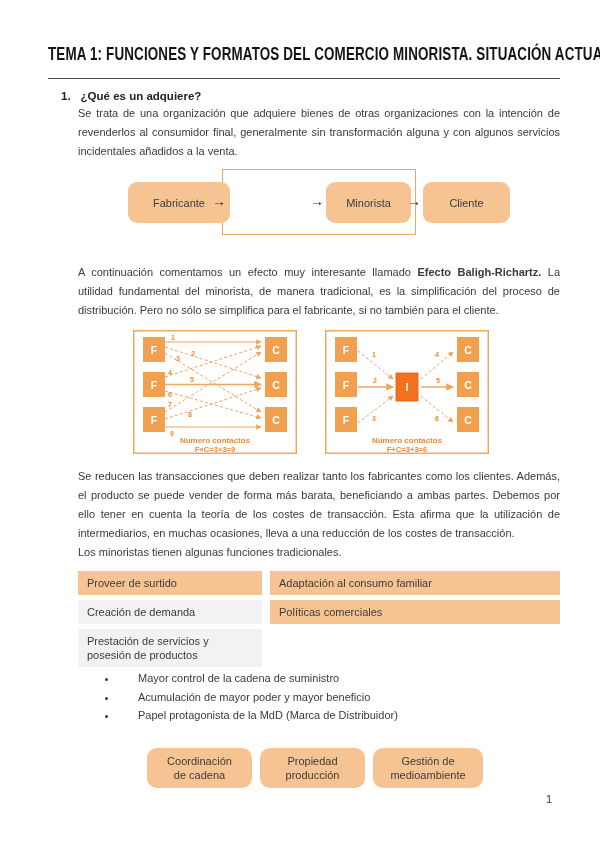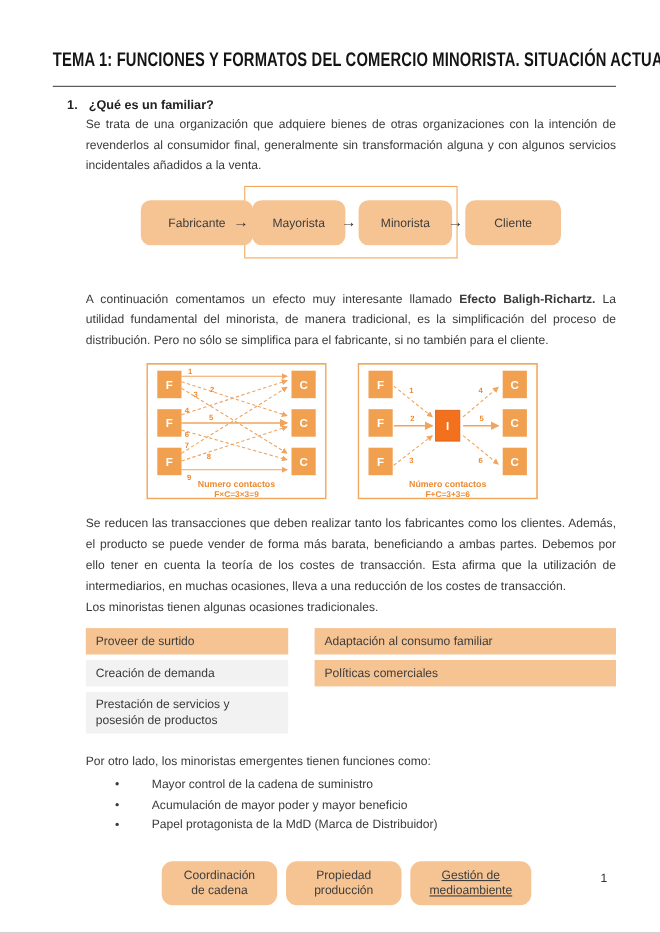--- a/index.html
+++ b/index.html
@@ -63,21 +63,21 @@
   .net-diagram { width:164px; height:124px; display:block; }
   .net-num { font-size:7px; font-weight:bold; fill:#EE8A30; }
   .net-sq-label { font-size:10.5px; font-weight:600; fill:#ffffff; text-anchor:middle; }
   .net-cap1 { font-size:8px; font-weight:bold; fill:#EE8A30; text-anchor:middle; }
   .net-cap2 { font-size:7.6px; font-weight:bold; fill:#EE8A30; text-anchor:middle; }
   .dash { stroke-dasharray:3 2.2; }
 
   
   .func-table {
     display:grid; grid-template-columns:184px auto;
-    gap:5px 24px;
+    gap:5px 8px;
     margin:9px 0 0 30px; width:482px;
     font-size:11px;
   }
   .cell { padding:5px 9px; line-height:14px; }
   .cell-left  { background:#F6C392; color:#3d3d3d; }
   .cell-right { background:#F2F2F2; color:#3a3a3a; }
 
   
   .emergentes-intro { margin-top:16px; }
   ul.bullets {
@@ -87,47 +87,46 @@
   ul.bullets li { margin-bottom:3.5px;padding-left:20px; }
 
   
   .bottom-boxes { display:flex; gap:8px; margin:25px 0 0 99px; }
   .bottom-box {
     background:#F6C392; border-radius:10px;
     padding:6px 21px;
     display:flex; align-items:center; justify-content:center;
     text-align:center; font-size:11px; line-height:14px; color:#3d3d3d;
   }
-  .bb0 { width:105px; } .bb1 { width:105px; } .bb2 { width:110px;text-decoration:underline; }
+  .bb0 { width:105px; } .bb1 { width:105px; } .bb2 { width:110px; }
 
   .page-number {
     position:absolute; right:48px; top:793px;
     font-size:11px; color:#333;
   }
 </style>
 </head>
 <body>
 
 <div class="page">
 
   <div class="doc-title">TEMA 1: FUNCIONES Y FORMATOS DEL COMERCIO MINORISTA. SITUACIÓN ACTUAL</div>
   <hr class="title-rule">
 
   <div class="section-heading">
     <span>1.</span>
-    <span>¿Qué es un familiar?</span>
+    <span>¿Qué es un adquiere?</span>
   </div>
 
   <p class="body-text">Se trata de una organización que adquiere bienes de otras organizaciones con la intención de revenderlos al consumidor final, generalmente sin transformación alguna y con algunos servicios incidentales añadidos a la venta.</p>
 
   <div class="flow-diagram">
     <div class="flow-outline"></div>
     <div class="flow-box fb0">Fabricante</div>
     <span class="flow-arrow fa0">→</span>
-    <div class="flow-box fb1">Mayorista</div>
     <span class="flow-arrow fa1">→</span>
     <div class="flow-box fb2">Minorista</div>
     <span class="flow-arrow fa2">→</span>
     <div class="flow-box fb3">Cliente</div>
   </div>
 
   <p class="body-text" style="margin-top:26px"><span>A continuación comentamos un efecto muy interesante llamado </span><span class="b">Efecto Baligh-Richartz.</span><span> La utilidad fundamental del minorista, de manera tradicional, es la simplificación del proceso de distribución. Pero no sólo se simplifica para el fabricante, si no también para el cliente.</span></p>
 
   <div class="diagrams-row">
 
@@ -222,31 +221,30 @@
         <text class="net-num" x="110" y="27">4</text>
         <text class="net-num" x="111" y="53">5</text>
         <text class="net-num" x="110" y="91">6</text>
       </g>
       <text class="net-cap1" x="82" y="112.5">Número contactos</text>
       <text class="net-cap2" x="82" y="122">F+C=3+3=6</text>
     </svg>
   </div>
 
   <p class="body-text" style="margin-top:13px">Se reducen las transacciones que deben realizar tanto los fabricantes como los clientes. Además, el producto se puede vender de forma más barata, beneficiando a ambas partes. Debemos por ello tener en cuenta la teoría de los costes de transacción. Esta afirma que la utilización de intermediarios, en muchas ocasiones, lleva a una reducción de los costes de transacción.</p>
-  <p class="body-text">Los minoristas tienen algunas ocasiones tradicionales.</p>
+  <p class="body-text">Los minoristas tienen algunas funciones tradicionales.</p>
 
   <div class="func-table">
     <div class="cell cell-left">Proveer de surtido</div>
     <div class="cell cell-left">Adaptación al consumo familiar</div>
     <div class="cell cell-right">Creación de demanda</div>
     <div class="cell cell-left">Políticas comerciales</div>
     <div class="cell cell-right">Prestación de servicios y posesión de productos</div>
   </div>
 
-  <p class="body-text emergentes-intro">Por otro lado, los minoristas emergentes tienen funciones como:</p>
   <ul class="bullets">
     <li>Mayor control de la cadena de suministro</li>
     <li>Acumulación de mayor poder y mayor beneficio</li>
     <li>Papel protagonista de la MdD (Marca de Distribuidor)</li>
   </ul>
 
   <div class="bottom-boxes">
     <div class="bottom-box bb0">Coordinación de cadena</div>
     <div class="bottom-box bb1">Propiedad producción</div>
     <div class="bottom-box bb2">Gestión de medioambiente</div>

